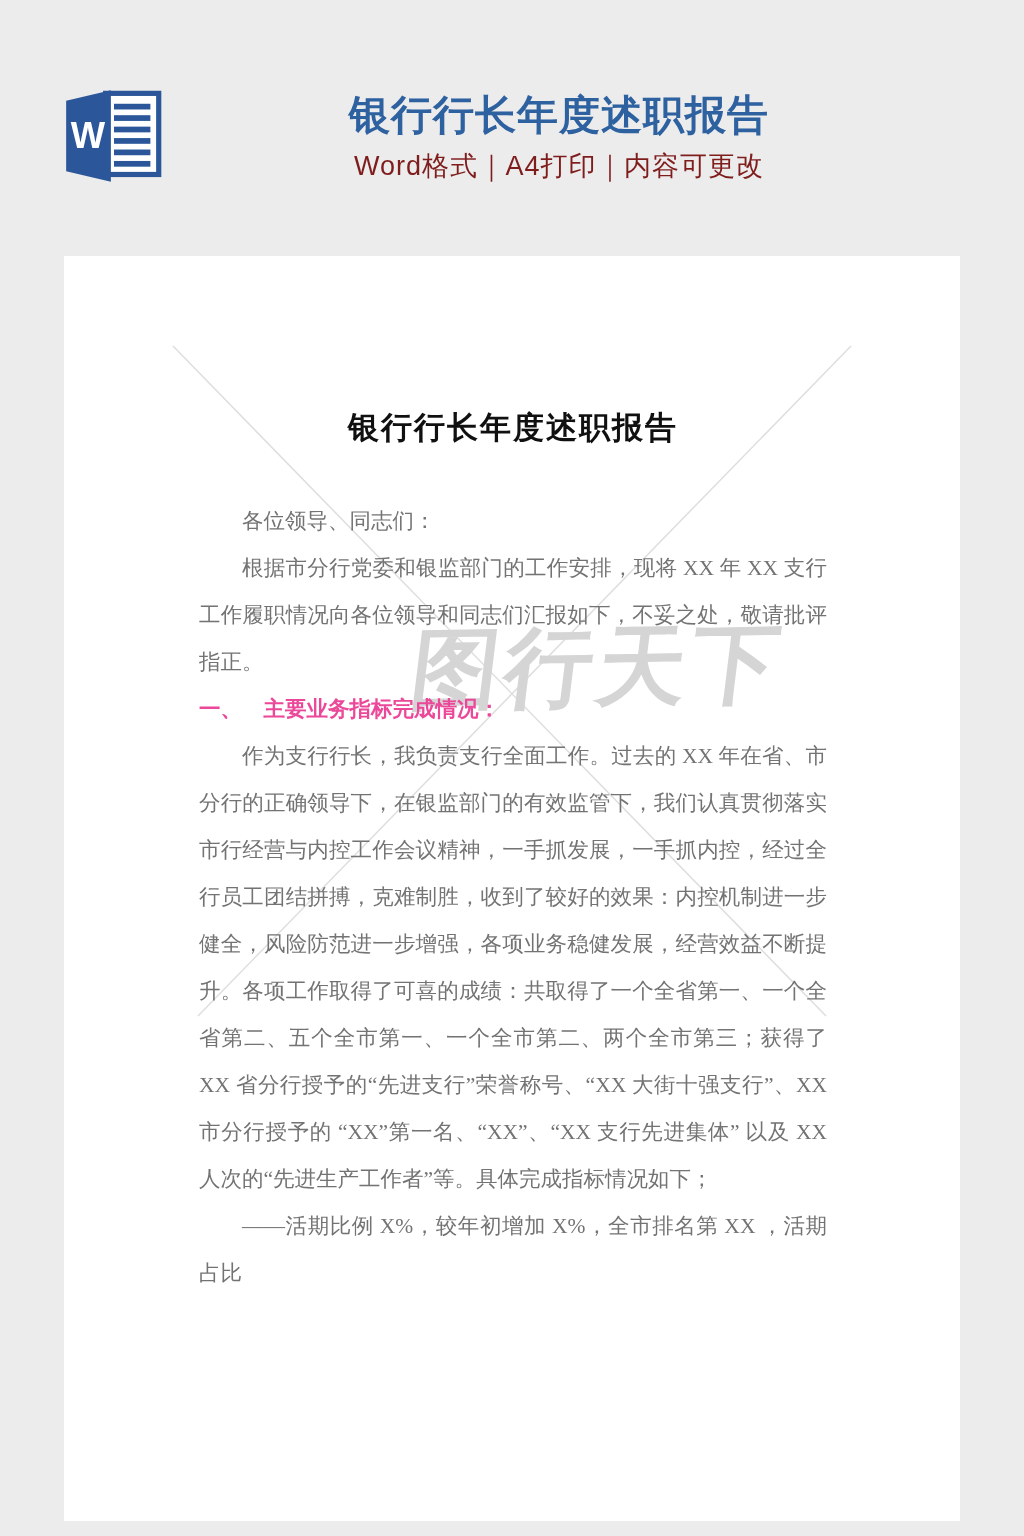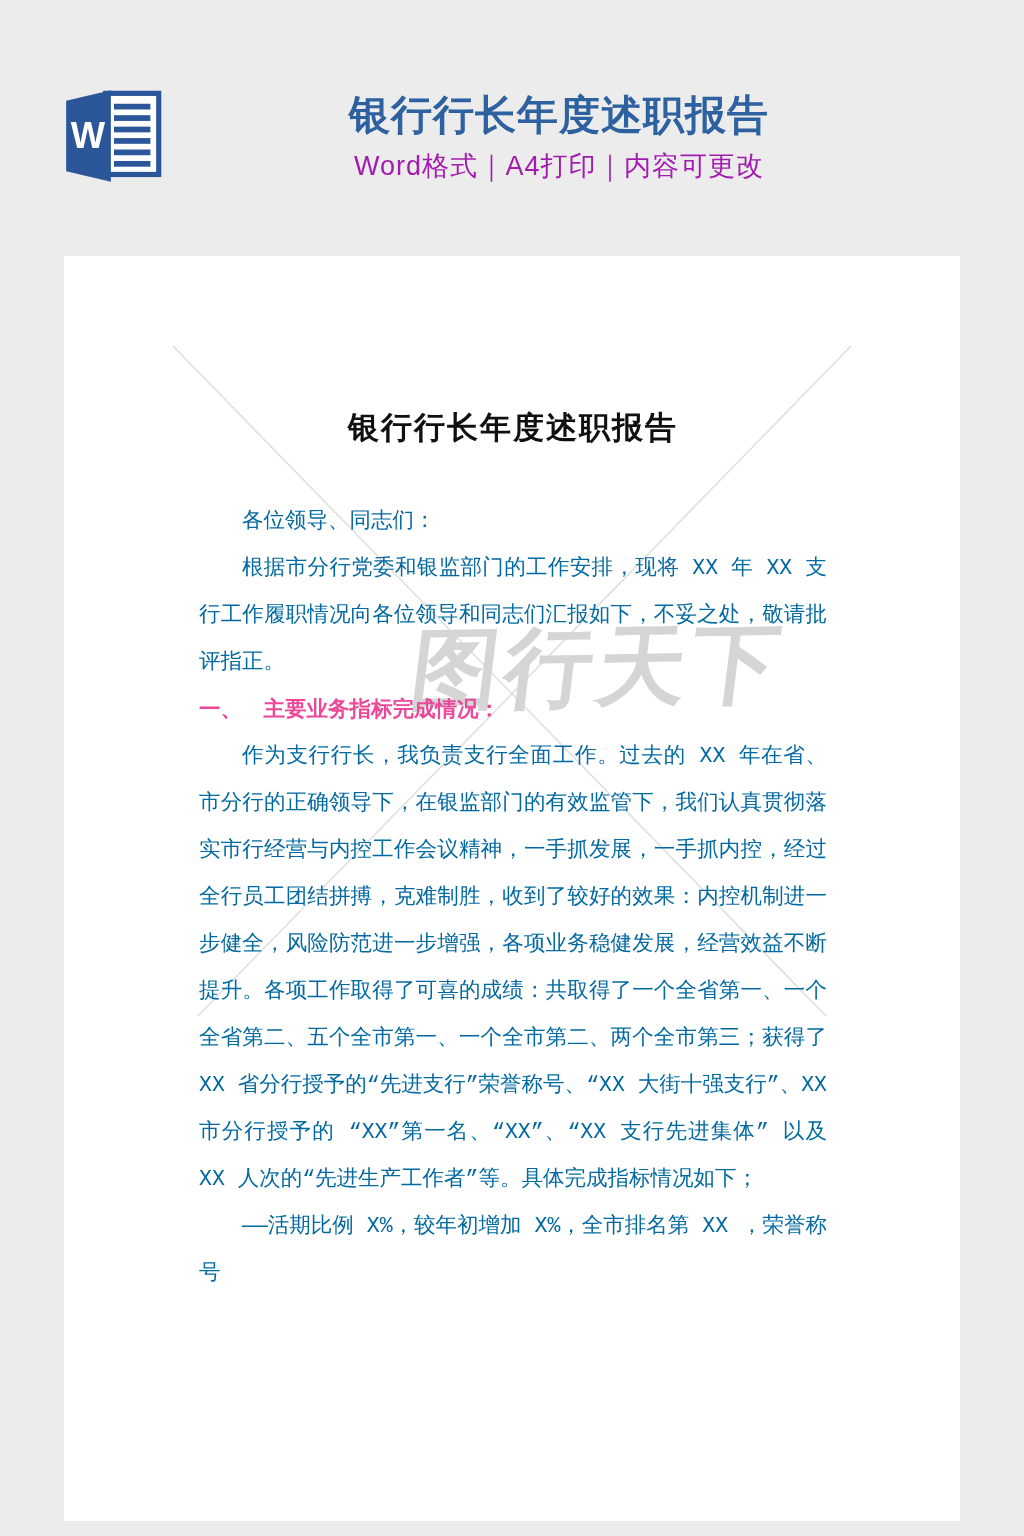--- a/index.html
+++ b/index.html
@@ -20,21 +20,21 @@
     text-align:center;
   }
   .header-title {
     font-family:"Liberation Sans", sans-serif;
     font-weight:700; font-size:41px; line-height:1.15;
     color:#2e619f; letter-spacing:1px;
   }
   .header-subtitle {
     margin-top:13px;
     font-size:27px; line-height:1.1;
-    color:#a21caf; letter-spacing:1px;
+    color:#7f1d1d; letter-spacing:1px;
   }
 
   
   .sheet {
     position:absolute; left:64px; top:256px;
     width:896px; height:1265px;
     background:#ffffff;
   }
   .wm-lines { position:absolute; left:0; top:0; width:896px; height:1265px; pointer-events:none; }
   .wm-logo {
@@ -56,23 +56,23 @@
   .doc-title {
     padding-top:148px;
     text-align:center;
     font-family:"Liberation Serif", serif;
     font-weight:700; font-size:31px; line-height:47px;
     color:#101010; letter-spacing:2px;
   }
   .doc-body { margin-top:47px; }
   .doc-body p {
     margin:0;
-    font-family:Liberation Mono, monospace;
+    font-family:Liberation Serif, serif;
     font-size:21.5px; line-height:47px;
-    color:#0369a1;
+    color:#737373;
     text-align:justify;
     text-indent:2em;
   }
   .doc-body p.heading {
     font-family:"Liberation Sans", sans-serif;
     font-weight:700;
     color:#ec4899;
     text-indent:0;
   }
 </style>
@@ -108,16 +108,16 @@
   </svg>
   <div class="wm-logo">图行天下</div>
 
   <div class="doc">
     <div class="doc-title">银行行长年度述职报告</div>
     <div class="doc-body">
         <p>各位领导、同志们：</p>
         <p>根据市分行党委和银监部门的工作安排，现将 XX 年 XX 支行工作履职情况向各位领导和同志们汇报如下，不妥之处，敬请批评指正。</p>
         <p class="heading">一、 主要业务指标完成情况：</p>
         <p>作为支行行长，我负责支行全面工作。过去的 XX 年在省、市分行的正确领导下，在银监部门的有效监管下，我们认真贯彻落实市行经营与内控工作会议精神，一手抓发展，一手抓内控，经过全行员工团结拼搏，克难制胜，收到了较好的效果：内控机制进一步健全，风险防范进一步增强，各项业务稳健发展，经营效益不断提升。各项工作取得了可喜的成绩：共取得了一个全省第一、一个全省第二、五个全市第一、一个全市第二、两个全市第三；获得了 XX 省分行授予的“先进支行”荣誉称号、“XX 大街十强支行”、XX 市分行授予的 “XX”第一名、“XX”、“XX 支行先进集体” 以及 XX 人次的“先进生产工作者”等。具体完成指标情况如下；</p>
-        <p>——活期比例 X%，较年初增加 X%，全市排名第 XX ，荣誉称号</p>
+        <p>——活期比例 X%，较年初增加 X%，全市排名第 XX ，活期占比</p>
       </div>
   </div>
 </div>
 
 </body></html>

